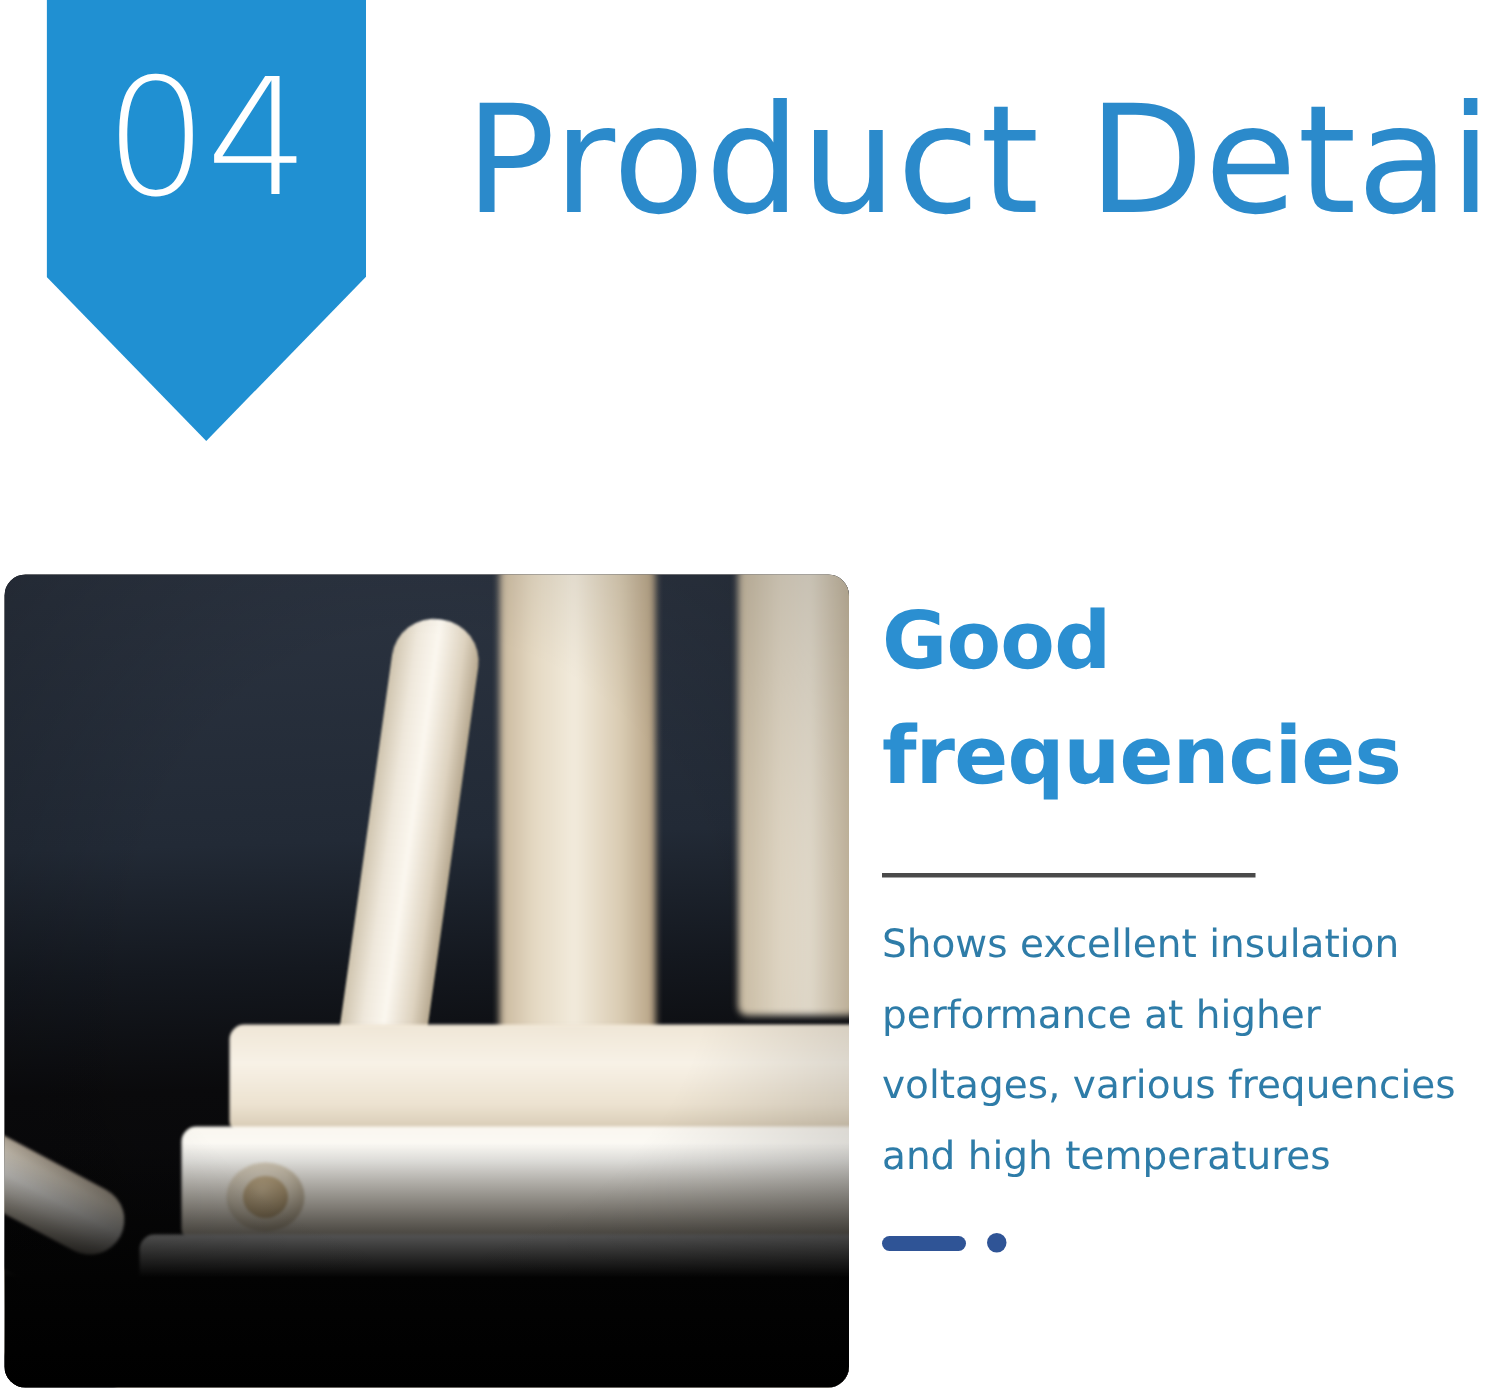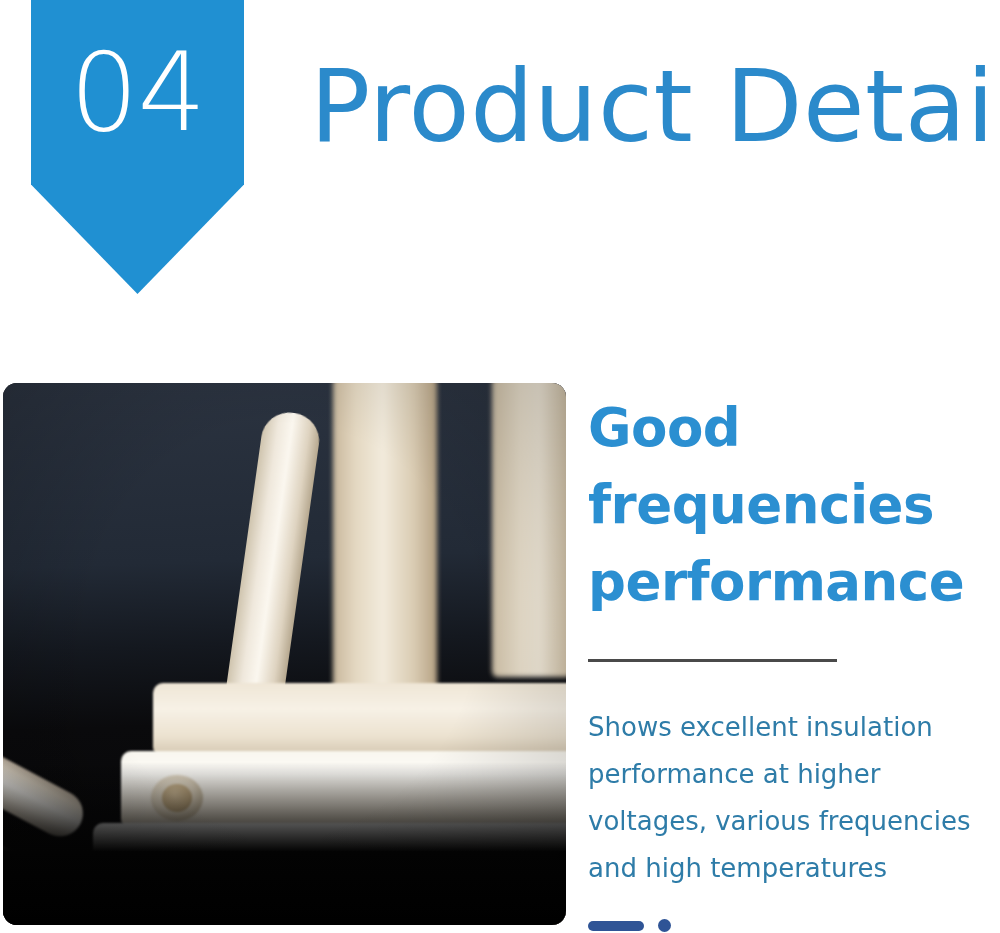--- a/index.html
+++ b/index.html
@@ -165,21 +165,21 @@
     margin-top:6px;
   }
 
   .divider {
     width:249px; height:3px;
     background:#4a4a4a;
     margin-top:39px;
   }
 
   .feature-desc {
-    margin-top:42px;
+    margin-top:22px;
     width:412px;
     font-size:26px;
     line-height:47px;
     color:#2E7CA8;
     font-weight:400;
     font-family:"DejaVu Sans", sans-serif;
   }
 
   .pager {
     display:flex; align-items:center; gap:14px;
@@ -240,21 +240,20 @@
 
       <div class="bg-shadow"></div>
       <div class="vig"></div>
     </div>
 
     <div class="text-col">
 
       <div class="feature-title">
         <div>Good</div>
         <div>frequencies</div>
-        <div>performance</div>
       </div>
 
       <div class="divider"></div>
 
       <div class="feature-desc">Shows excellent insulation performance at higher voltages, various frequencies and high temperatures</div>
 
       <div class="pager">
         <div class="dot-active"></div>
         <div class="dot"></div>
       </div>

